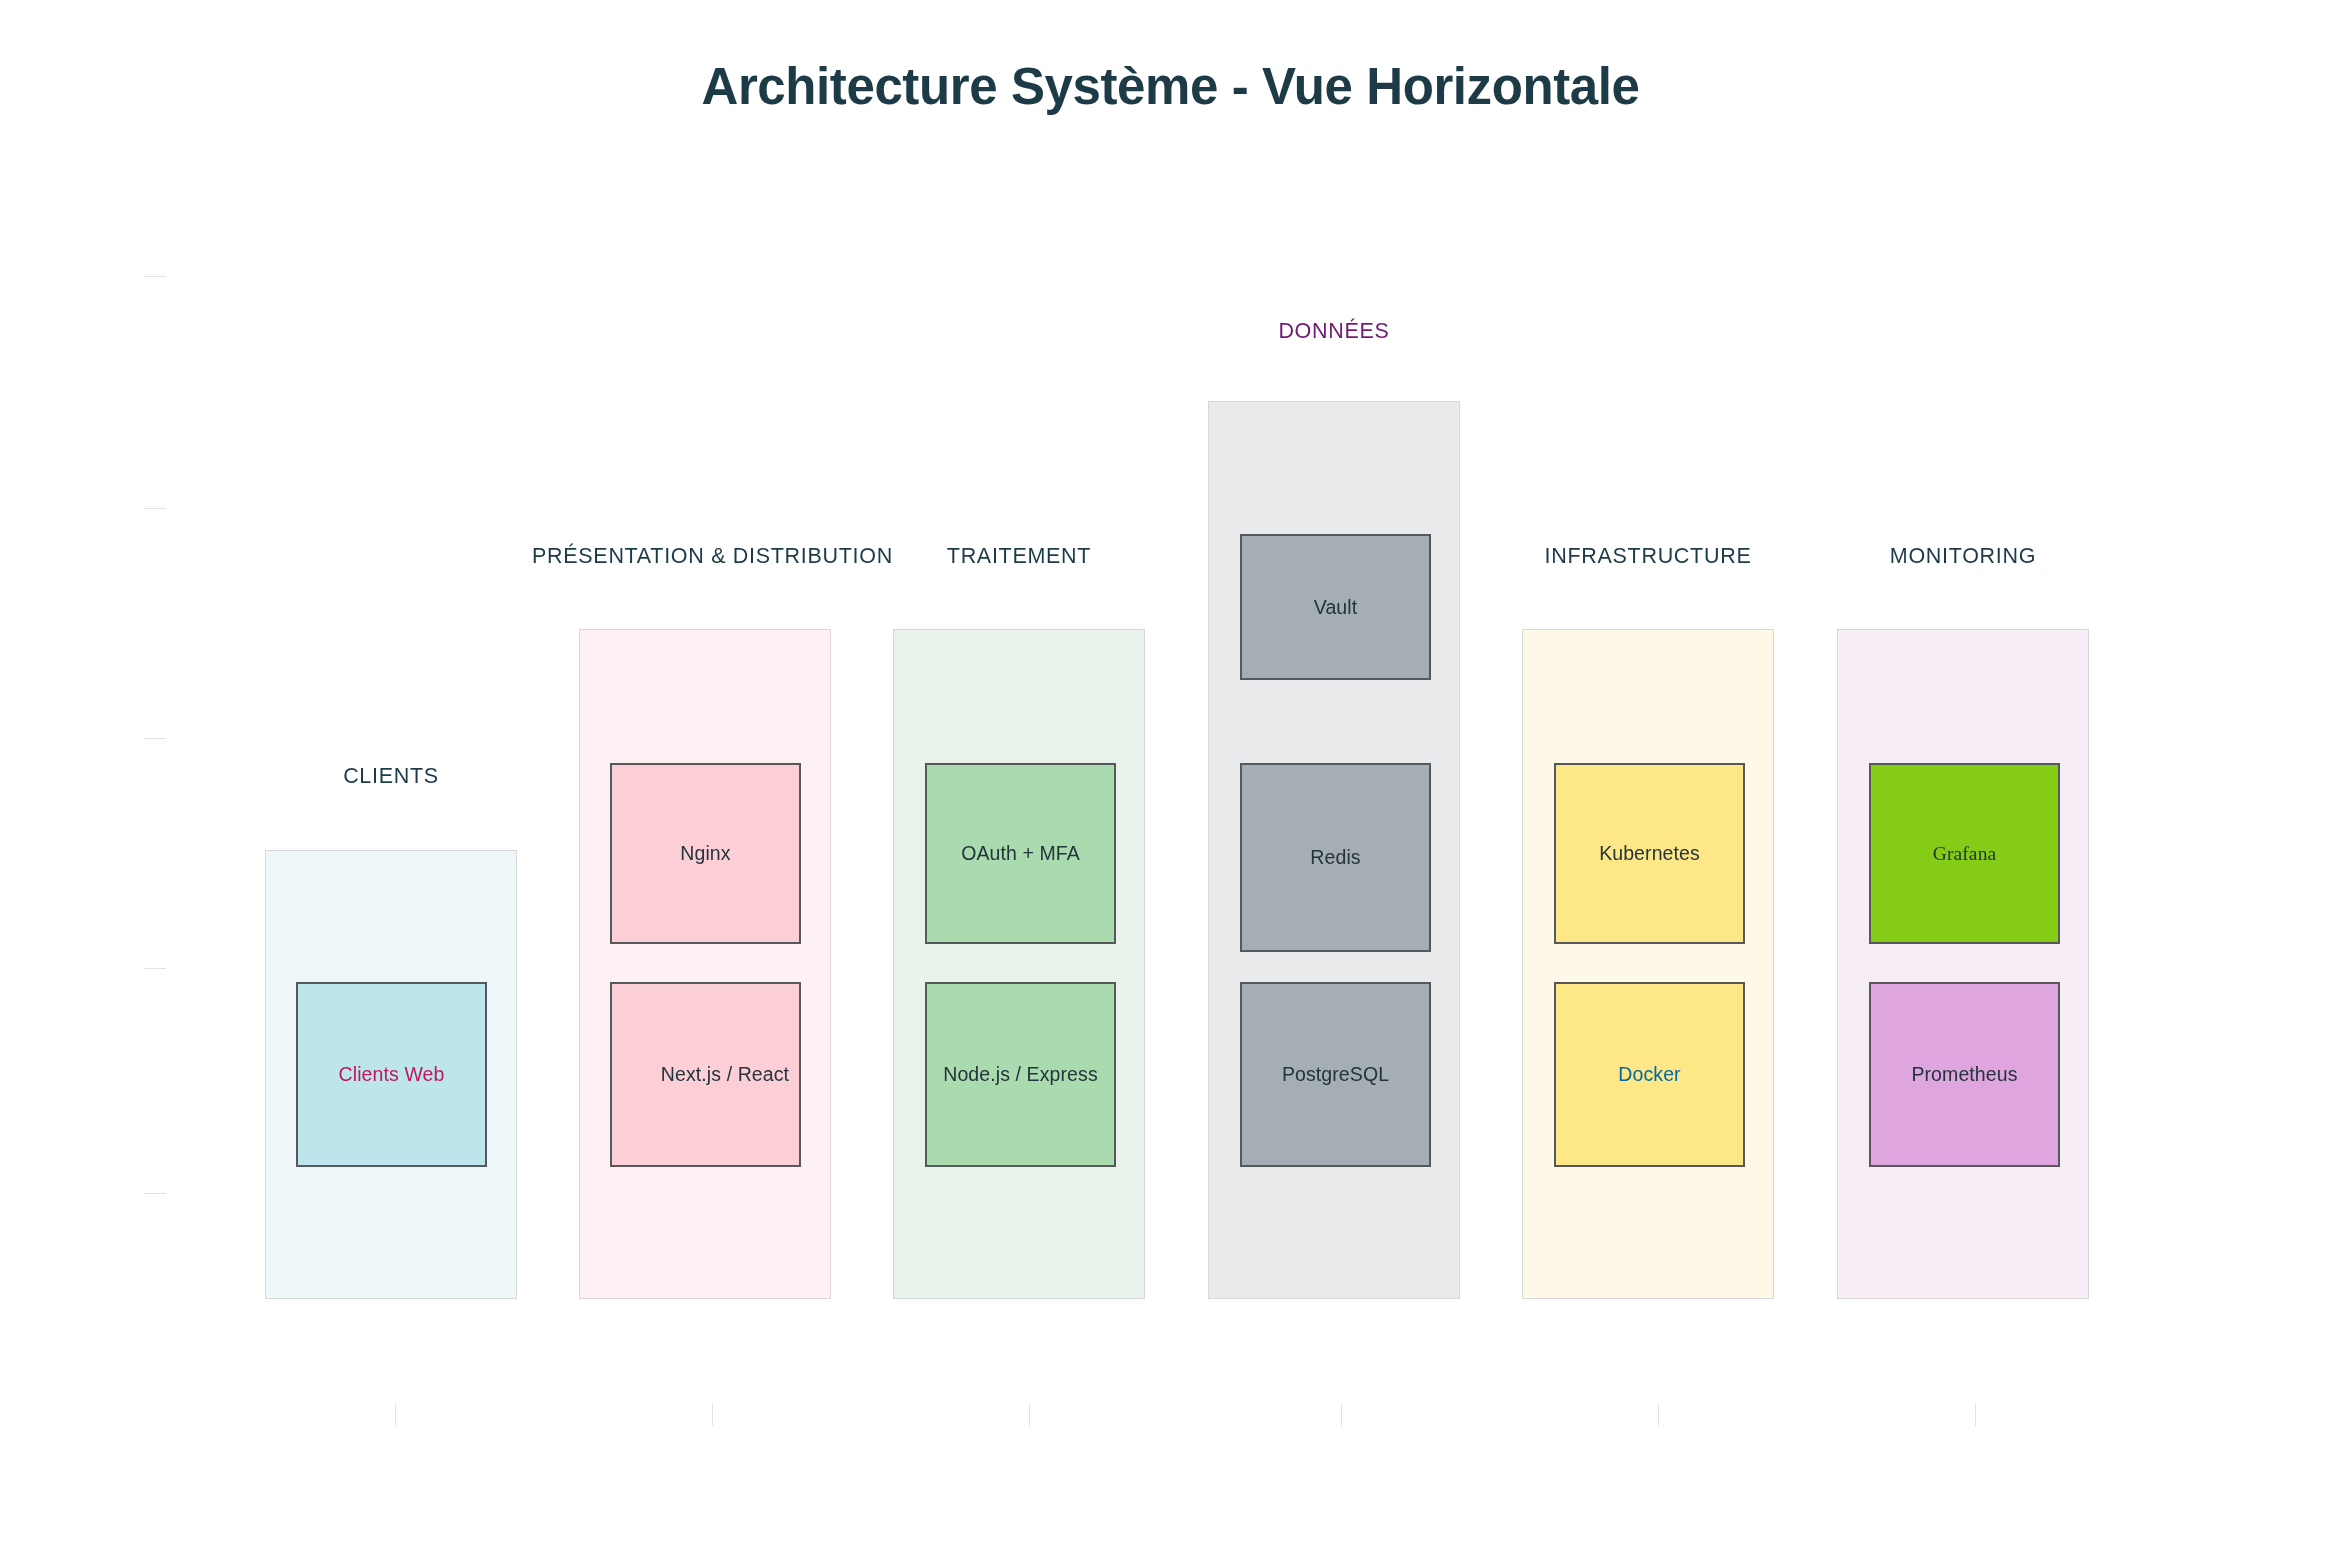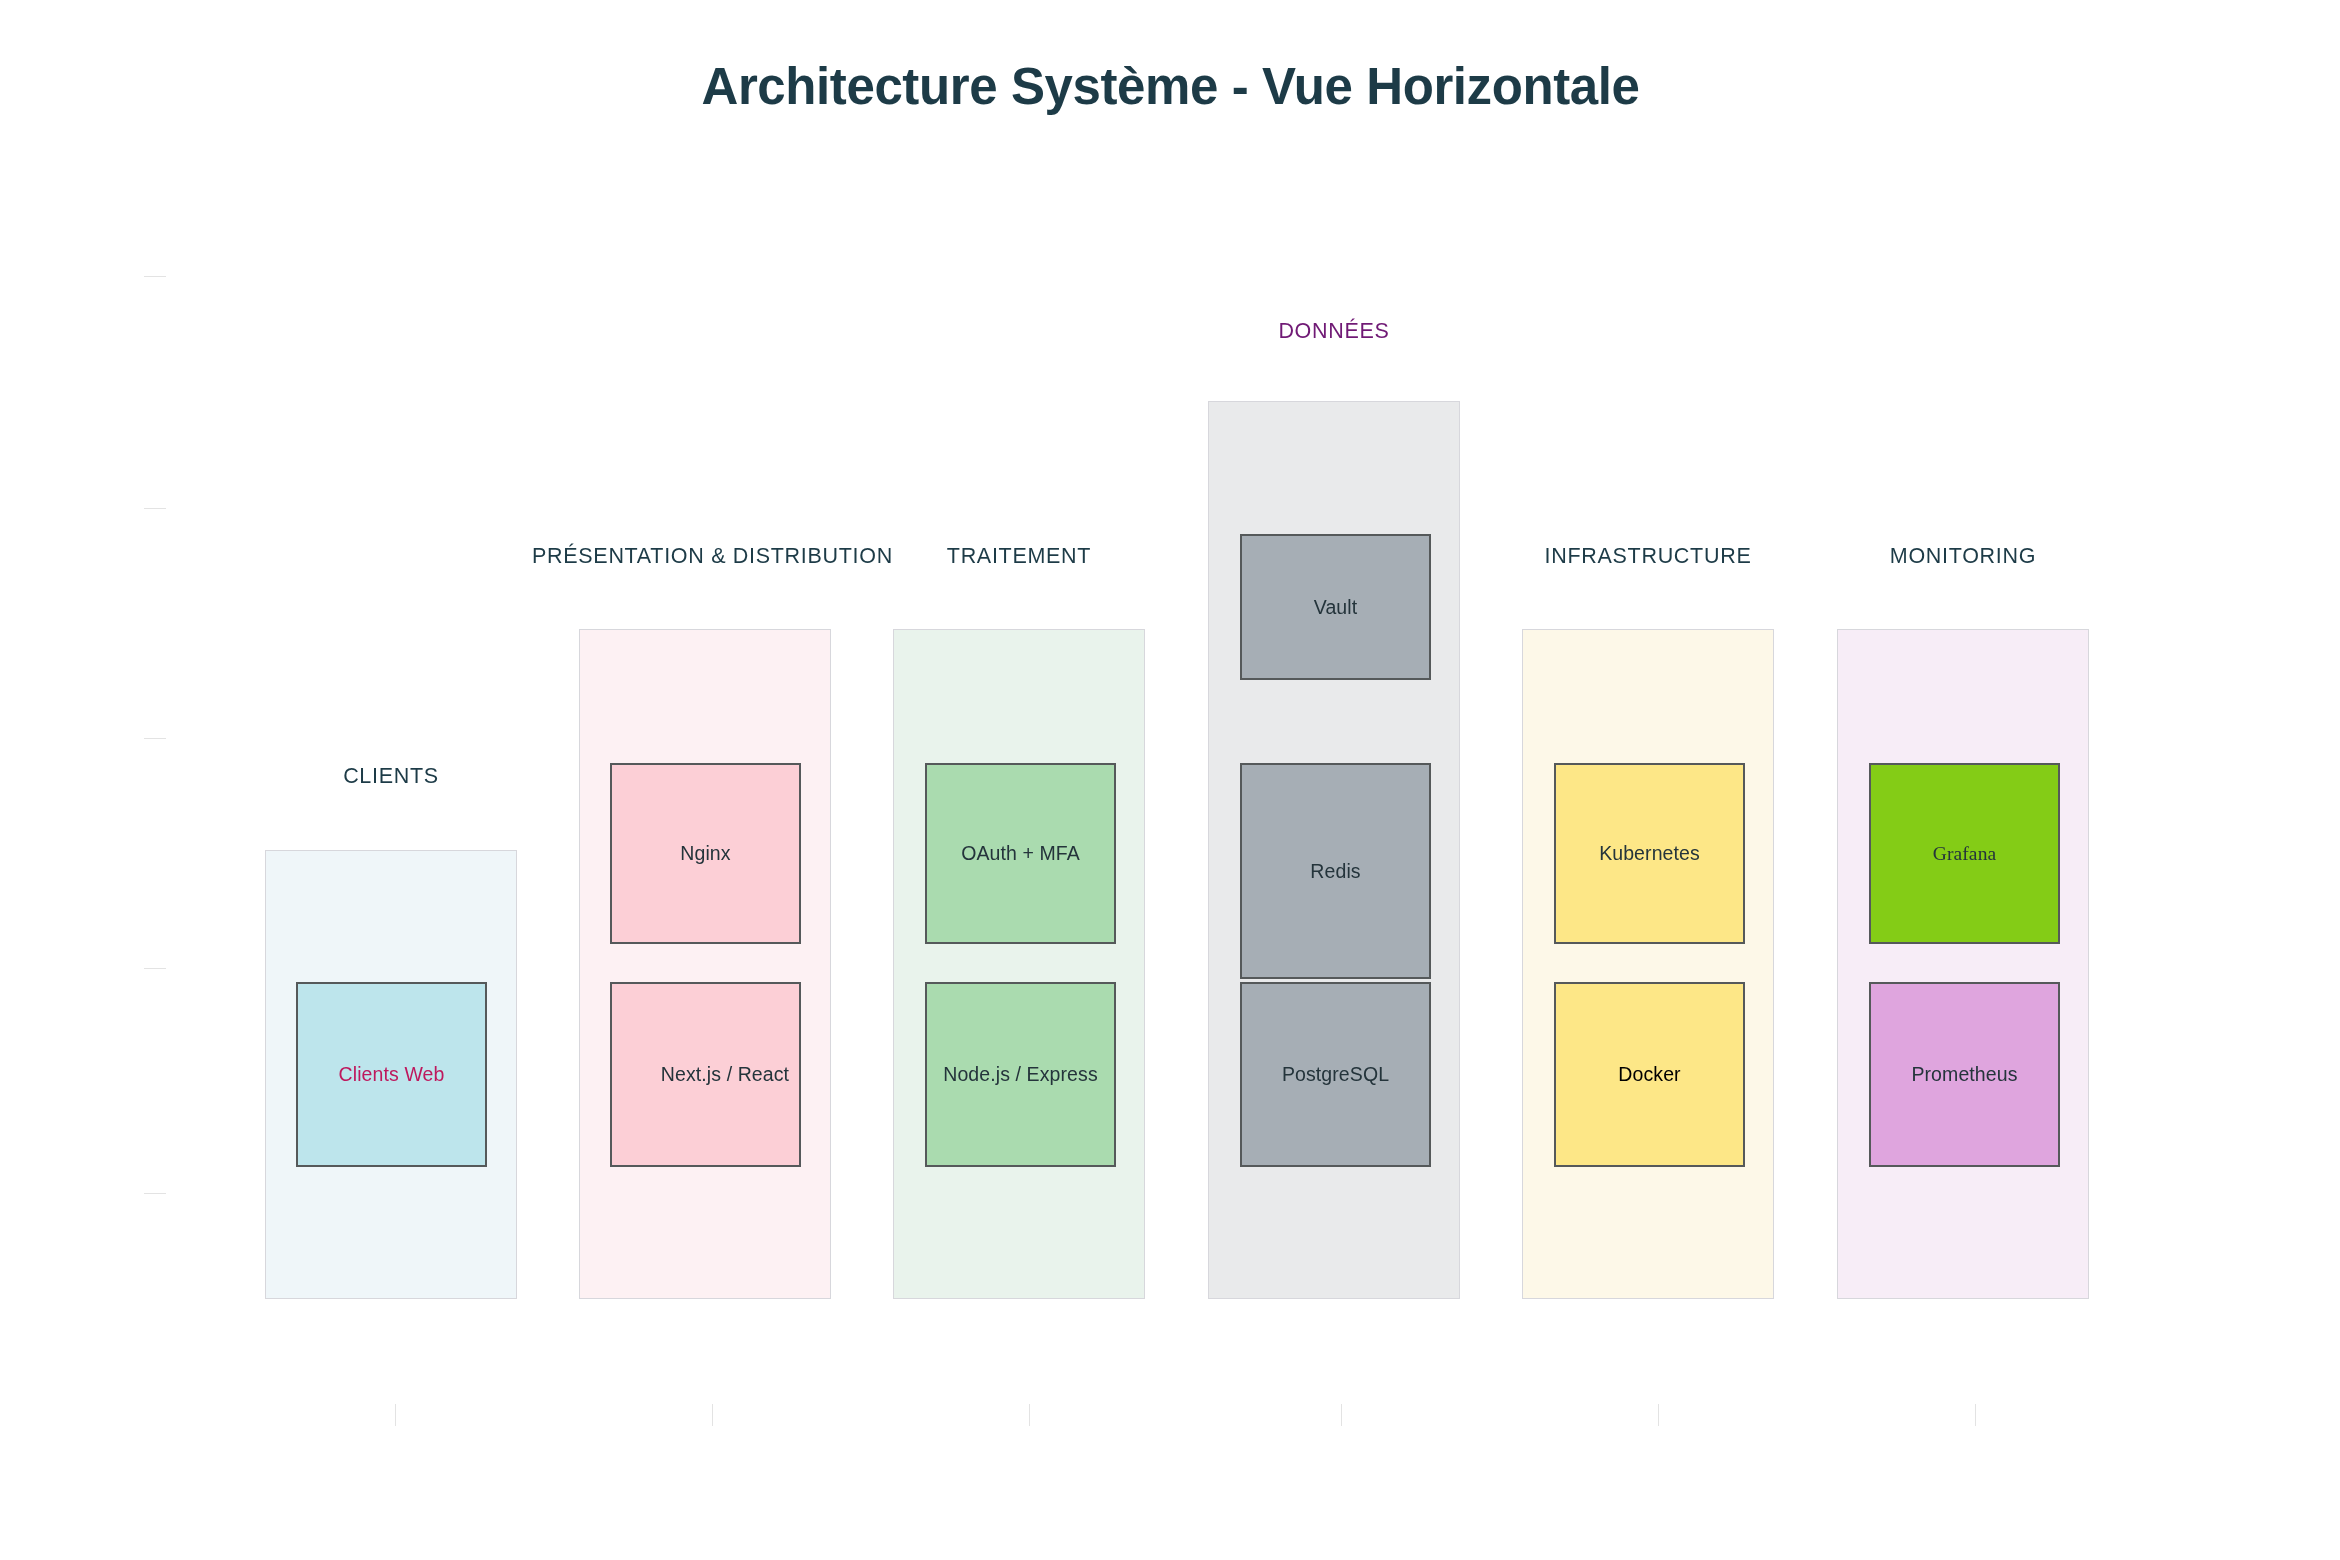--- a/index.html
+++ b/index.html
@@ -128,33 +128,33 @@
         <span class="node-label" style="color: rgb(36, 52, 59);">OAuth + MFA</span>
       </div>
       <div class="node-box" style="left: 925px; top: 982px; width: 191px; height: 185px; background: rgb(170, 219, 175); border-color: rgb(85, 89, 90);">
         <span class="node-label" style="color: rgb(36, 52, 59);">Node.js / Express</span>
       </div>
       <div class="layer-column" style="left: 1208px; top: 401px; width: 252px; height: 898px; background: rgb(233, 234, 235); border-color: rgb(215, 215, 220);"></div>
       <div class="layer-label" style="left: 1208px; top: 319px; width: 252px; color: #701a75;">DONNÉES</div>
       <div class="node-box" style="left: 1240px; top: 534px; width: 191px; height: 146px; background: rgb(166, 174, 181); border-color: rgb(85, 89, 90);">
         <span class="node-label" style="color: rgb(36, 52, 59);">Vault</span>
       </div>
-      <div class="node-box" style="left: 1240px; top: 763px; width: 191px; height: 216px; background: rgb(166, 174, 181); border-color: rgb(85, 89, 90);">
+      <div class="node-box" style="left: 1240px; top: 763px; width: 191px; height: 189px; background: rgb(166, 174, 181); border-color: rgb(85, 89, 90);">
         <span class="node-label" style="color: rgb(36, 52, 59);">Redis</span>
       </div>
       <div class="node-box" style="left: 1240px; top: 982px; width: 191px; height: 185px; background: rgb(166, 174, 181); border-color: rgb(85, 89, 90);">
         <span class="node-label" style="color: rgb(36, 52, 59);">PostgreSQL</span>
       </div>
       <div class="layer-column" style="left: 1522px; top: 629px; width: 252px; height: 670px; background: rgb(253, 248, 232); border-color: rgb(215, 215, 220);"></div>
       <div class="layer-label" style="left: 1522px; top: 544px; width: 252px; color: rgb(29, 59, 71);">INFRASTRUCTURE</div>
       <div class="node-box" style="left: 1554px; top: 763px; width: 191px; height: 181px; background: rgb(253, 231, 135); border-color: rgb(85, 89, 90);">
         <span class="node-label" style="color: rgb(36, 52, 59);">Kubernetes</span>
       </div>
       <div class="node-box" style="left: 1554px; top: 982px; width: 191px; height: 185px; background: rgb(253, 231, 135); border-color: rgb(85, 89, 90);">
-        <span class="node-label" style="color: #000000;">Docker</span>
+        <span class="node-label" style="color: #0369a1;">Docker</span>
       </div>
       <div class="layer-column" style="left: 1837px; top: 629px; width: 252px; height: 670px; background: rgb(247, 237, 247); border-color: rgb(215, 215, 220);"></div>
       <div class="layer-label" style="left: 1837px; top: 544px; width: 252px; color: rgb(29, 59, 71);">MONITORING</div>
       <div class="node-box" style="left: 1869px; top: 763px; width: 191px; height: 181px; background: #84cc16; border-color: rgb(85, 89, 90); font-family: Liberation Serif, serif;">
         <span class="node-label" style="color: rgb(36, 52, 59);">Grafana</span>
       </div>
       <div class="node-box" style="left: 1869px; top: 982px; width: 191px; height: 185px; background: rgb(223, 165, 222); border-color: rgb(85, 89, 90);">
         <span class="node-label" style="color: rgb(36, 52, 59);">Prometheus</span>
       </div>
     </div>

